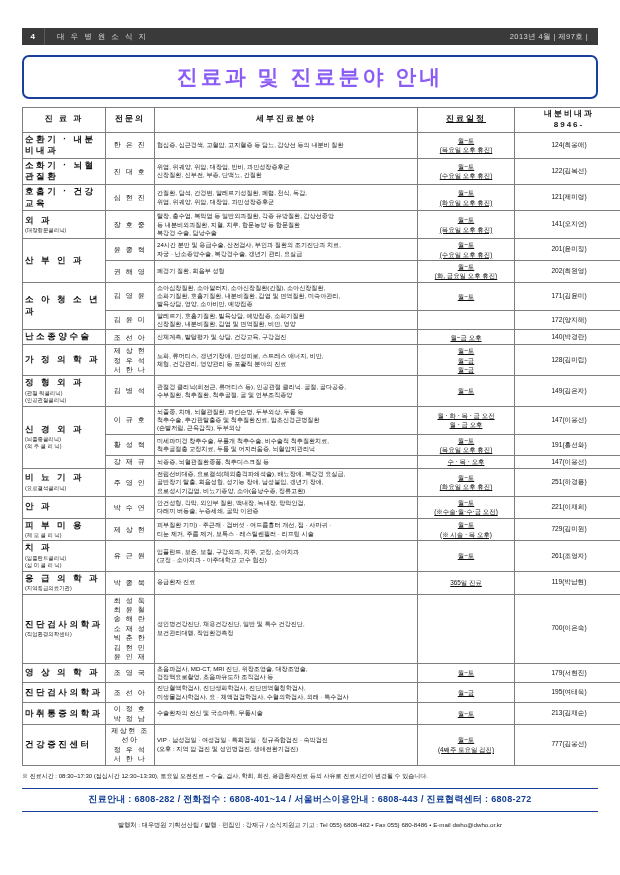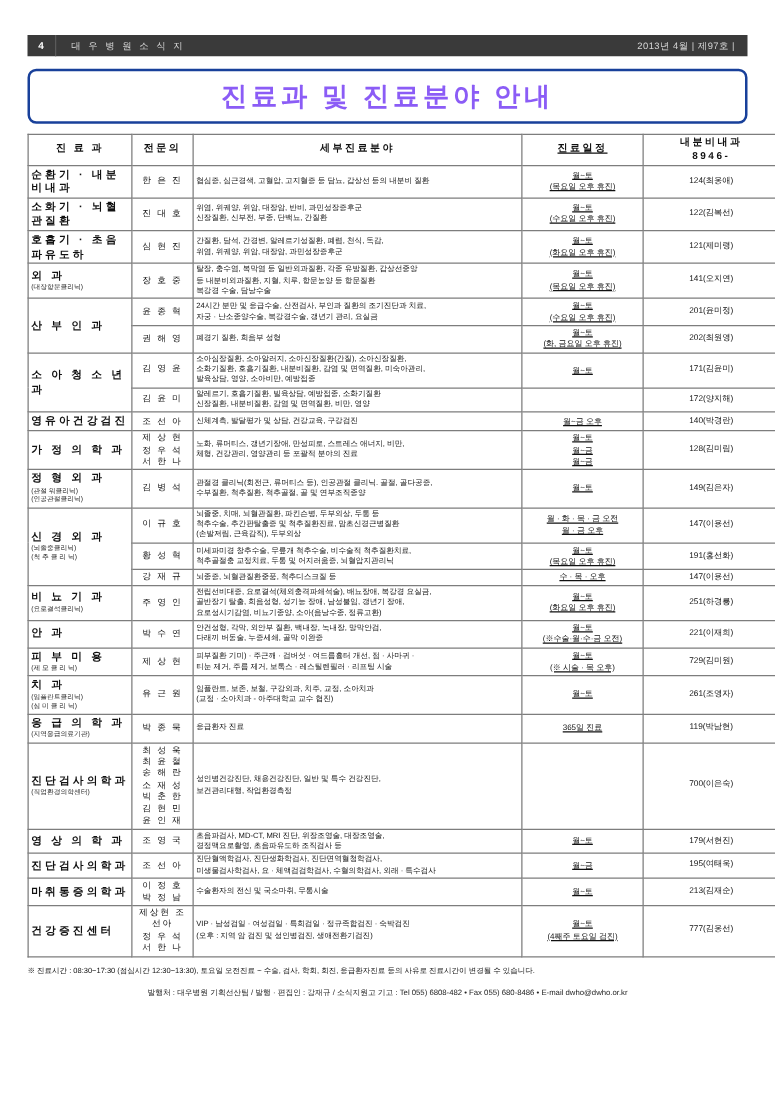--- a/index.html
+++ b/index.html
@@ -205,21 +205,21 @@
           </td>
           <td class="c-doc doccell"><span class="doc-name nowrapbr">진 대 호</span></td>
           <td class="c-field"><span class="field-text nowrapbr">위염, 위궤양, 위암, 대장암, 반비, 과민성장증후군
 신장질환, 신부전, 부종, 단백뇨, 간질환</span></td>
           <td class="c-sched"><span class="sched-text nowrapbr">월~토
 (수요일 오후 휴진)</span></td>
           <td class="c-tel"><span class="tel-text">122(김복선)</span></td>
         </tr>
         <tr>
           <td class="c-dept" rowspan="1">
-            <span class="dept-name">호흡기 · 초음파유도하</span>
+            <span class="dept-name">호흡기 · 건강교육</span>
           </td>
           <td class="c-doc doccell"><span class="doc-name nowrapbr">심 현 진</span></td>
           <td class="c-field"><span class="field-text nowrapbr">간질환, 담석, 간경변, 알레르기성질환, 폐렴, 천식, 독감,
 위염, 위궤양, 위암, 대장암, 과민성장증후군</span></td>
           <td class="c-sched"><span class="sched-text nowrapbr">월~토
 (화요일 오후 휴진)</span></td>
           <td class="c-tel"><span class="tel-text">121(제미령)</span></td>
         </tr>
         <tr>
           <td class="c-dept" rowspan="1">
@@ -265,21 +265,21 @@
         </tr>
         <tr>
           <td class="c-doc doccell"><span class="doc-name nowrapbr">김 윤 미</span></td>
           <td class="c-field"><span class="field-text nowrapbr">알레르기, 호흡기질환, 빌육상담, 예방접종, 소화기질환
 신장질환, 내분비질환, 감염 및 면역질환, 비만, 영양</span></td>
           <td class="c-sched"><span class="sched-text nowrapbr"></span></td>
           <td class="c-tel"><span class="tel-text">172(양지해)</span></td>
         </tr>
         <tr>
           <td class="c-dept" rowspan="1">
-            <span class="dept-name">영유아건강검진</span>
+            <span class="dept-name">난소종양수술</span>
           </td>
           <td class="c-doc doccell"><span class="doc-name nowrapbr">조 선 아</span></td>
           <td class="c-field"><span class="field-text nowrapbr">신체계측, 발달평가 및 상담, 건강교육, 구강검진</span></td>
           <td class="c-sched"><span class="sched-text nowrapbr">월~금 오후</span></td>
           <td class="c-tel"><span class="tel-text">140(박경란)</span></td>
         </tr>
         <tr>
           <td class="c-dept" rowspan="1">
             <span class="dept-name">가 정 의 학 과</span>
           </td>
@@ -449,16 +449,17 @@
 (오후 : 지역 암 검진 및 성인병검진, 생애전환기검진)</span></td>
           <td class="c-sched"><span class="sched-text nowrapbr">월~토
 (4째주 토요일 검진)</span></td>
           <td class="c-tel"><span class="tel-text">777(김옹선)</span></td>
         </tr>
       </tbody>
   </table>
 
   <div class="footnote">※ 진료시간 : 08:30~17:30 (점심시간 12:30~13:30), 토요일 오전진료 ~ 수술, 검사, 학회, 회진, 응급환자진료 등의 사유로 진료시간이 변경될 수 있습니다.</div>
 
+  <div class="infobar">진료안내 : 6808-282 / 전화접수 : 6808-401~14 / 서울버스이용안내 : 6808-443 / 진료협력센터 : 6808-272</div>
 
   <div class="publine">발행처 : 대우병원 기획선산팀 / 발행 · 편집인 : 강재규 / 소식지원고 기고 : Tel 055) 6808-482 • Fax 055) 680-8486 • E-mail  dwho@dwho.or.kr</div>
 
 </div>
 
 </body></html>

